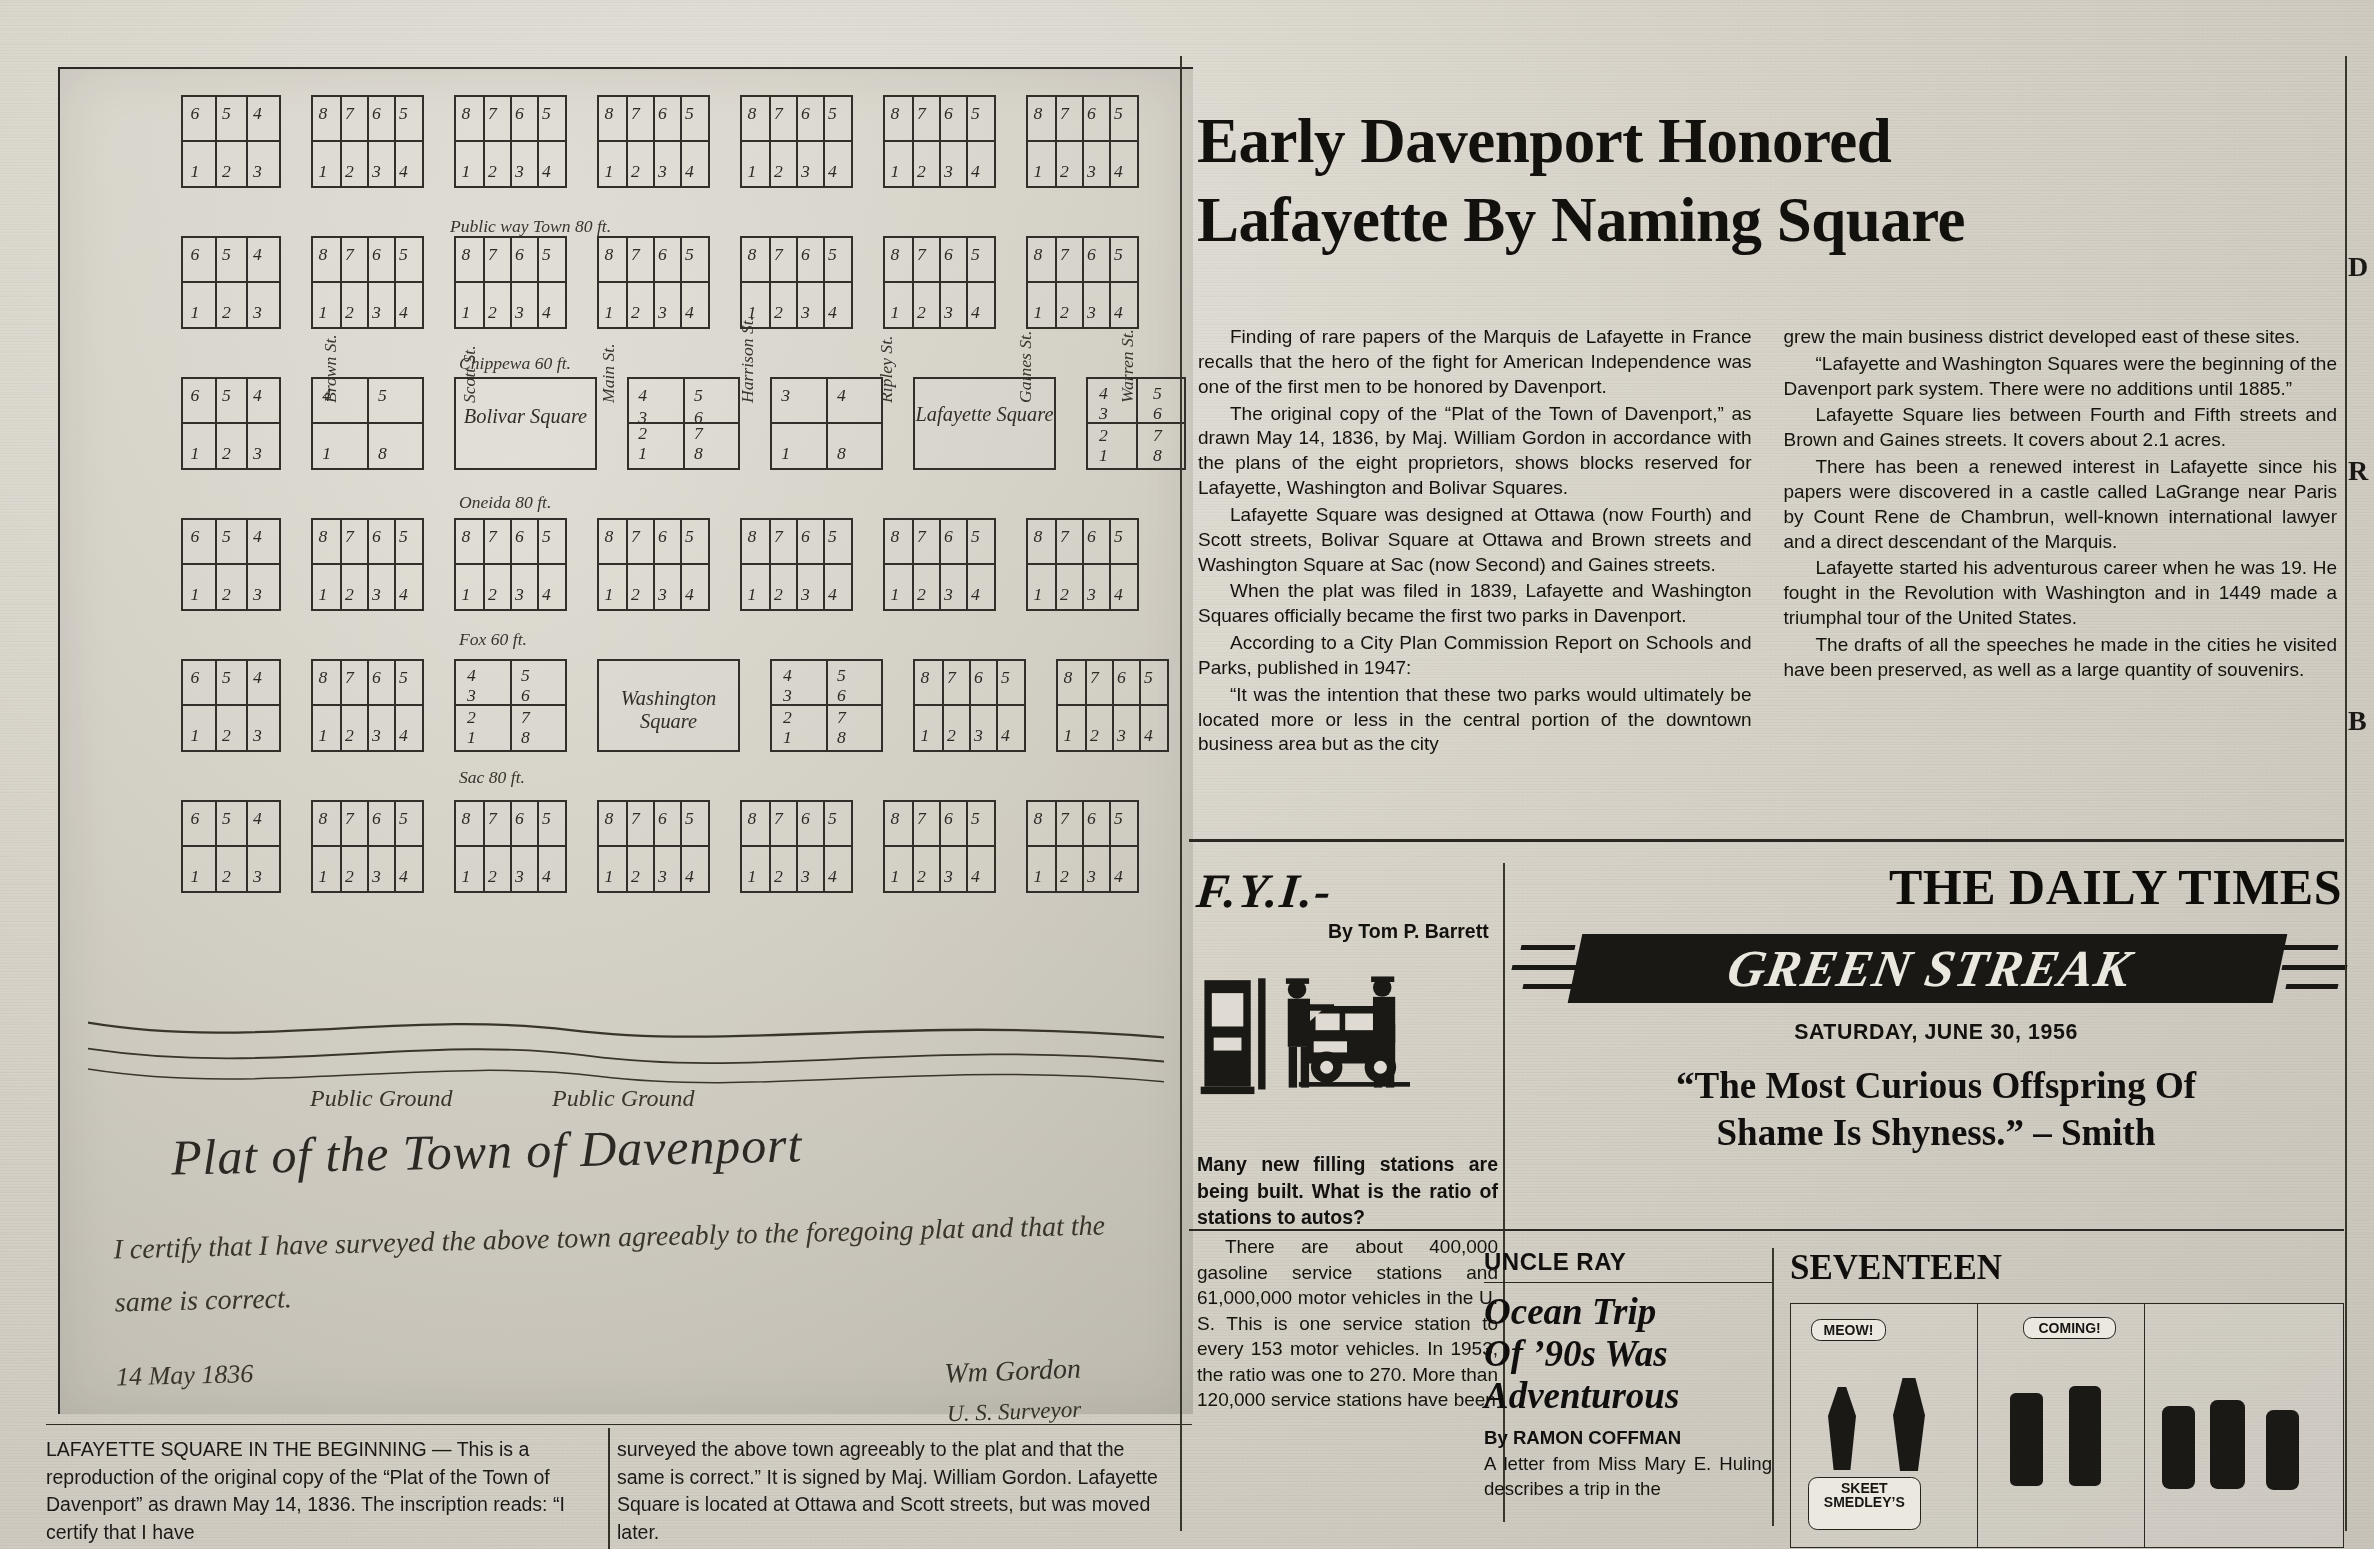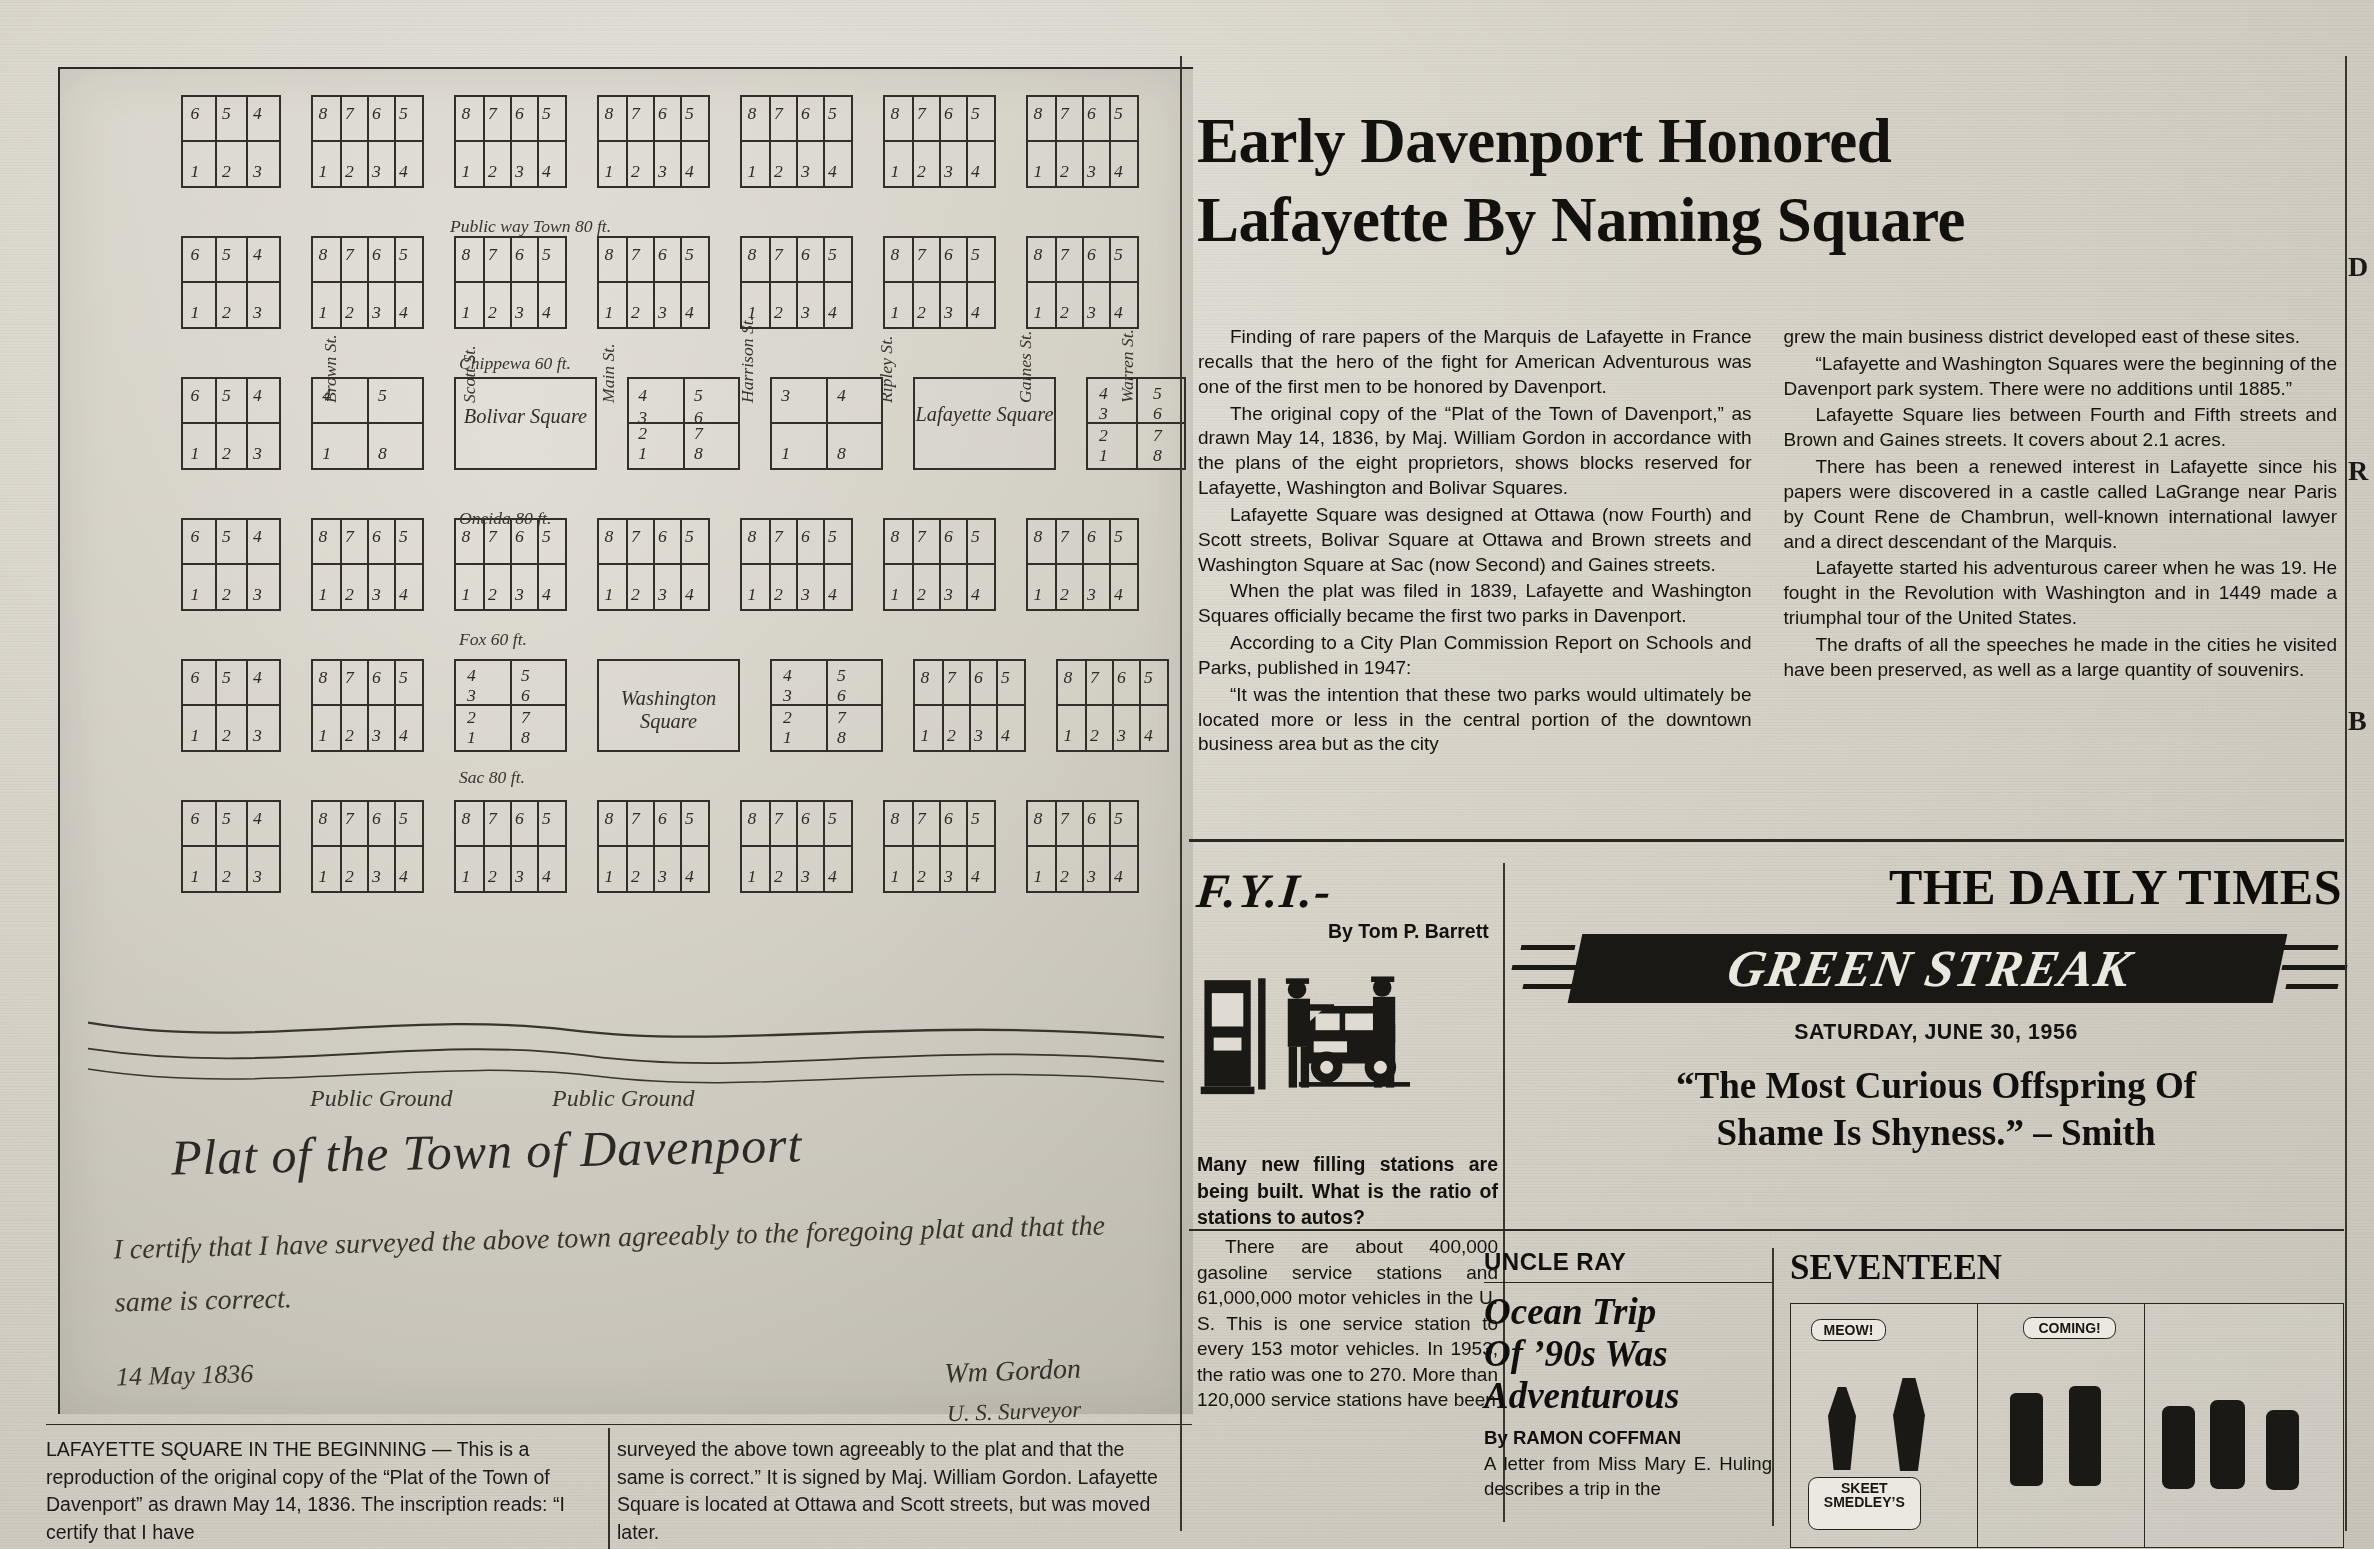--- a/index.html
+++ b/index.html
@@ -762,21 +762,21 @@
           <div class="lotnum" style="bottom:3.7px;left:5.6px">1</div>
             <div class="lotnum" style="bottom:3.7px;left:32px">2</div>
             <div class="lotnum" style="bottom:3.7px;left:59px">3</div>
             <div class="lotnum" style="bottom:3.7px;left:86px">4</div>
         </div>
       </div>
     </div>
 
     <div class="street-lbl" style="left:390px;top:147px">Public way  Town  80 ft.</div>
     <div class="street-lbl" style="left:399px;top:284px">Chippewa  60 ft.</div>
-    <div class="street-lbl" style="left:399px;top:439px">Oneida  80 ft.</div>
+    <div class="street-lbl" style="left:399px;top:423px">Oneida  80 ft.</div>
     <div class="street-lbl" style="left:399px;top:560px">Fox  60 ft.</div>
     <div class="street-lbl" style="left:399px;top:698px">Sac  80 ft.</div>
 
     <div class="street-lbl vstreet" style="left:260px;top:334px">Brown St.</div>
     <div class="street-lbl vstreet" style="left:399px;top:334px">Scott St.</div>
     <div class="street-lbl vstreet" style="left:538px;top:334px">Main St.</div>
     <div class="street-lbl vstreet" style="left:677px;top:334px">Harrison St.</div>
     <div class="street-lbl vstreet" style="left:816px;top:334px">Ripley St.</div>
     <div class="street-lbl vstreet" style="left:955px;top:334px">Gaines St.</div>
     <div class="street-lbl vstreet" style="left:1057px;top:334px">Warren St.</div>
@@ -809,21 +809,21 @@
   <div class="vrule" style="left:1772px;top:1248px;height:278px"></div>
   <div class="vrule" style="left:2345px;top:56px;height:1475px"></div>
 
   <div class="headline">
     <span>Early Davenport Honored</span>
     <span class="l2">Lafayette By Naming Square</span>
   </div>
 
   <div class="article">
     <div class="col">
-      <p>Finding of rare papers of the Marquis de Lafayette in France recalls that the hero of the fight for American Adventurous was one of the first men to be honored by Davenport.</p>
+      <p>Finding of rare papers of the Marquis de Lafayette in France recalls that the hero of the fight for American Independence was one of the first men to be honored by Davenport.</p>
       <p>The original copy of the “Plat of the Town of Davenport,” as drawn May 14, 1836, by Maj. William Gordon in accordance with the plans of the eight proprietors, shows blocks reserved for Lafayette, Washington and Bolivar Squares.</p>
       <p>Lafayette Square was designed at Ottawa (now Fourth) and Scott streets, Bolivar Square at Ottawa and Brown streets and Washington Square at Sac (now Second) and Gaines streets.</p>
       <p>When the plat was filed in 1839, Lafayette and Washington Squares officially became the first two parks in Davenport.</p>
       <p>According to a City Plan Commission Report on Schools and Parks, published in 1947:</p>
       <p>“It was the intention that these two parks would ultimately be located more or less in the central portion of the downtown business area but as the city</p>
     </div>
     <div class="col">
       <p style="text-indent:0">grew the main business district developed east of these sites.</p>
       <p>“Lafayette and Washington Squares were the beginning of the Davenport park system. There were no additions until 1885.”</p>
       <p>Lafayette Square lies between Fourth and Fifth streets and Brown and Gaines streets. It covers about 2.1 acres.</p>

